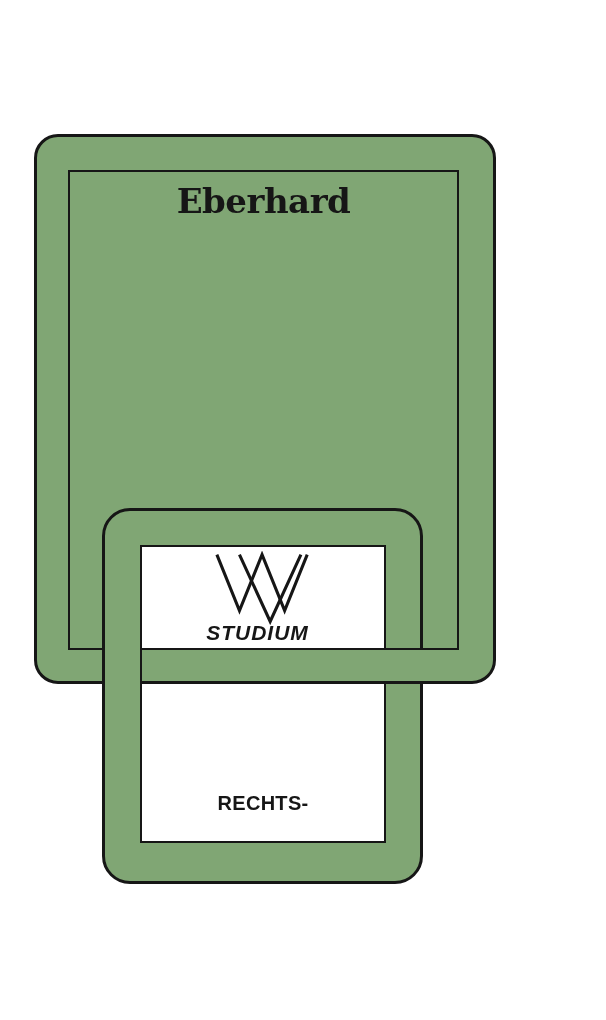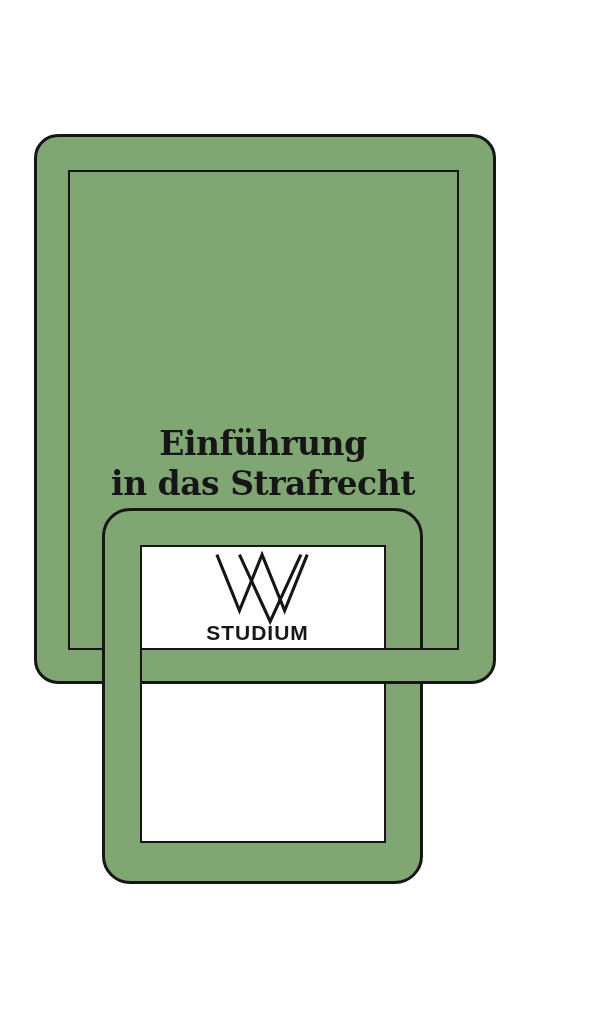--- a/index.html
+++ b/index.html
@@ -43,21 +43,21 @@
     position:absolute; left:140px; top:545px; width:246px; height:298px;
     background:#ffffff; border:2px solid var(--ink,#161616);
     box-sizing:border-box; z-index:5;
   }
   .logo-svg {
     position:absolute; left:212px; top:551px; width:101px; height:75px; z-index:6;
   }
   .studium-label {
     position:absolute; left:142px; top:622px; width:231px; z-index:6;
     text-align:center; color:var(--ink,#161616);
-    font-weight:bold; font-size:21px; line-height:22px; letter-spacing:1px;
+    font-weight:bold; font-size:21px; line-height:22px; letter-spacing:1px;font-style:italic;
   }
   
   .band-overlay {
     position:absolute; left:142px; top:648px; width:306px; height:36px;
     background:var(--green,#80a674);
     border-top:2px solid var(--ink,#161616);
     border-bottom:3px solid var(--ink,#161616);
     box-sizing:border-box; z-index:7;
   }
   .category-block {
@@ -68,35 +68,33 @@
 </style>
 </head>
 <body>
 
 <div class="page" style="--green: #80a674; --ink: #161616; --paper: #ffffff;">
 
   <div class="cover-outer"></div>
   <div class="cover-inner-line"></div>
 
   <div class="author-block">
+    <div>Eberhard</div>
   </div>
 
-  <div class="title-block">
-    <div>Einführung</div>
-    <div>in das Strafrecht</div>
-  </div>
 
   <div class="small-square"></div>
   <div class="white-panel"></div>
 
   <svg class="logo-svg" viewBox="-4 -4 109 83">
     <polyline points="0,0 25,62 50,0 75,62 100,0" fill="none" stroke="#161616" stroke-width="3.4"></polyline>
     <polyline points="25,0 59,74 93,0" fill="none" stroke="#161616" stroke-width="3.4"></polyline>
   </svg>
 
   <div class="studium-label">STUDIUM</div>
 
   <div class="band-overlay"></div>
 
   <div class="category-block">
+    <div>RECHTS-</div>
   </div>
 
 </div>
 
 </body></html>

